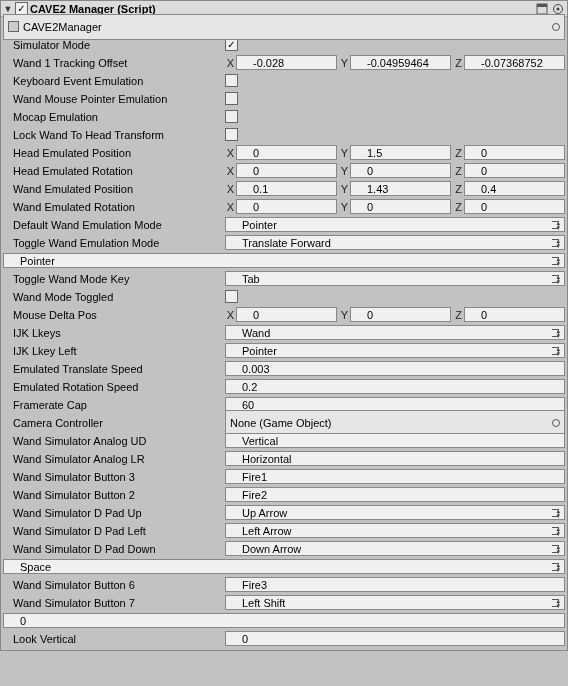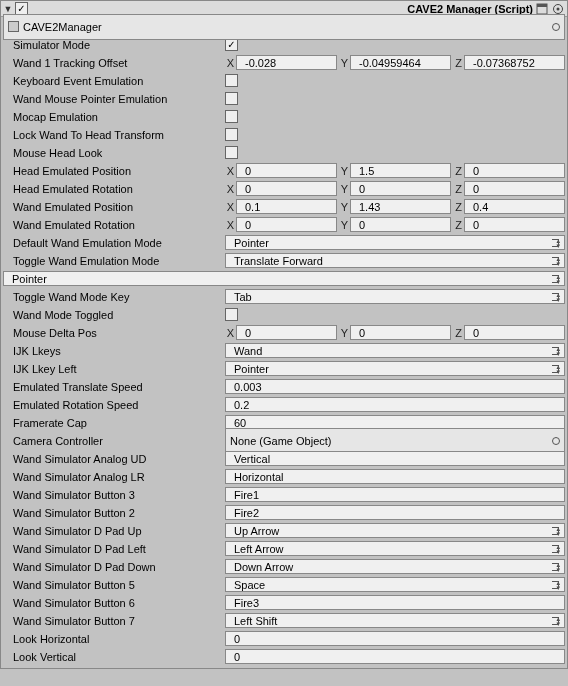--- a/index.html
+++ b/index.html
@@ -33,21 +33,21 @@
     width: 13px; height: 13px;
     background: #efefef;
     border: 1px solid #666;
     display: inline-flex;
     align-items: center; justify-content: center;
     font-size: 10px;
     color: #000;
     margin-right: 2px;
     cursor: pointer;
   }
-  .title { font-weight: bold; flex: 1; text-align: right; }
+  .title { font-weight: bold; flex: 1; }
   .helpbtn, .gear {
     width: 14px; height: 14px;
     display: inline-flex; align-items: center; justify-content: center;
     color:#444;
     font-size: 10px;
     cursor:pointer;
     margin-left:2px;
   }
   .rows { padding: 1px 2px 2px 2px; }
   .row {
@@ -86,21 +86,21 @@
     right:4px;
     width:8px;height:8px;
     border:1px solid #555;
     border-radius:50%;
   }
   .textfield, .dropfield {
     flex:1;
     height:15px;
     background:#f0f0f0;
     border:1px solid #888;
-    padding:0 8px;
+    padding:0 16px;
     display:flex;
     align-items:center;
     position:relative;
   }
   .dropfield::after {
     content:"";
     position:absolute;
     right:5px;
     width:6px;height:6px;
     border-right:1px solid #555;
@@ -201,26 +201,20 @@
         <div class="field">
           <span class="checkbox"></span>
         </div>
       </div>
     <div class="row">
         <div class="label">Lock Wand To Head Transform</div>
         <div class="field">
           <span class="checkbox"></span>
         </div>
       </div>
-    <div class="row">
-        <div class="label">Mouse Head Look</div>
-        <div class="field">
-          <span class="checkbox"></span>
-        </div>
-      </div>
 
     <div class="row">
         <div class="label">Head Emulated Position</div>
         <div class="vec3">
       <div class="axis">
             <span class="axis-label">X</span>
             <div class="textfield">0</div>
           </div>
       <div class="axis">
             <span class="axis-label">Y</span>
@@ -442,21 +436,20 @@
     <div class="row">
         <div class="label">Wand Simulator D Pad Down</div>
         <div class="field">
           <div class="textfield dropfield">
             <span>Down Arrow</span>
             <span class="dd-arrows">▴<br>▾</span>
           </div>
         </div>
       </div>
     <div class="row">
-        <div class="label">Wand Simulator Button 5</div>
         <div class="field">
           <div class="textfield dropfield">
             <span>Space</span>
             <span class="dd-arrows">▴<br>▾</span>
           </div>
         </div>
       </div>
 
     <div class="row">
         <div class="label">Wand Simulator Button 6</div>
@@ -468,21 +461,20 @@
         <div class="label">Wand Simulator Button 7</div>
         <div class="field">
           <div class="textfield dropfield">
             <span>Left Shift</span>
             <span class="dd-arrows">▴<br>▾</span>
           </div>
         </div>
       </div>
 
     <div class="row">
-        <div class="label">Look Horizontal</div>
         <div class="field">
           <div class="textfield">0</div>
         </div>
       </div>
     <div class="row">
         <div class="label">Look Vertical</div>
         <div class="field">
           <div class="textfield">0</div>
         </div>
       </div>

